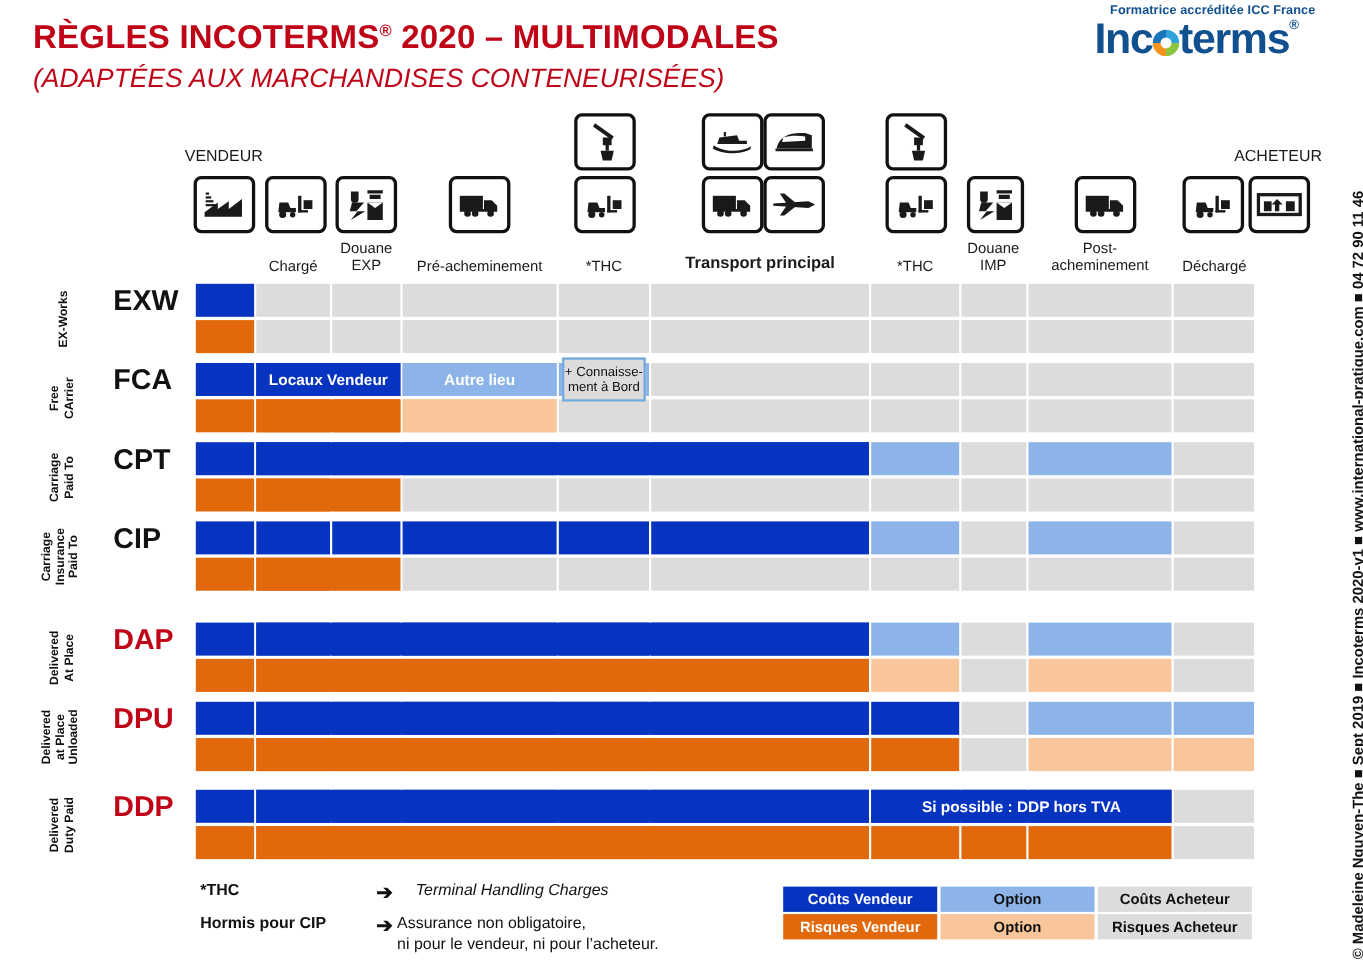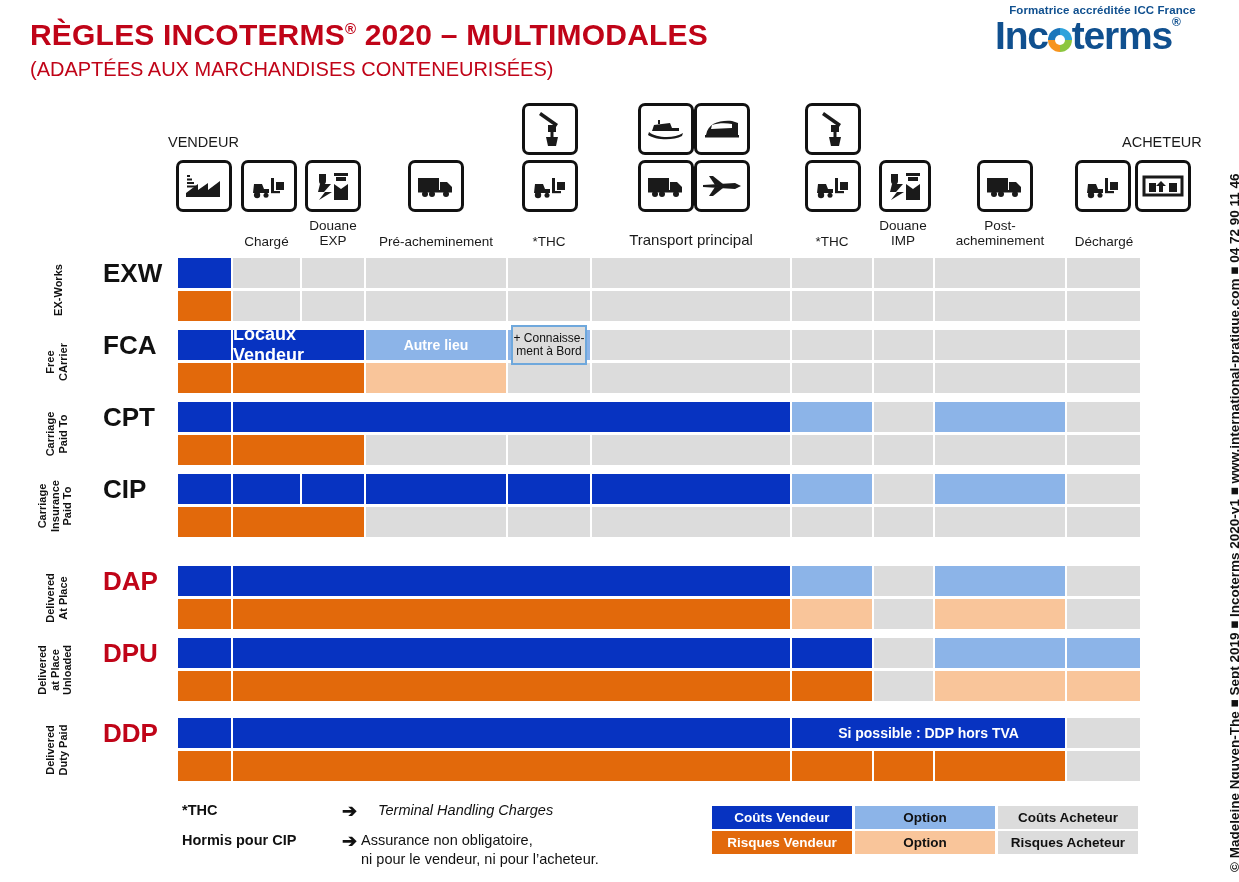--- a/index.html
+++ b/index.html
@@ -15,21 +15,21 @@
 
   
   .title{
     position:absolute;left:30px;top:18px;
     font-size:30px;font-weight:bold;color:#C00418;
     letter-spacing:.2px;white-space:nowrap;
   }
   .title sup{font-size:15px;vertical-align:super;}
   .subtitle{
     position:absolute;left:30px;top:58px;
-    font-size:20px;color:#C00418;white-space:nowrap;
+    font-size:24px;color:#C00418;white-space:nowrap;font-style:italic;
   }
 
   
   .logo{position:absolute;left:995px;top:4px;width:215px;height:86px;}
   .logo .accred{
     font-size:11.5px;font-weight:bold;color:#10508F;
     text-align:center;letter-spacing:.1px;
   }
   .logo .word{
     font-size:39px;font-weight:bold;color:#10508F;
@@ -74,21 +74,21 @@
   .seller-opt {background:#8CB4E8;}
   .buyer      {background:#DCDCDC;}
   .risk       {background:#E2690B;}
   .risk-opt   {background:#F9C59A;}
 
   
   .colhead{
     position:absolute;font-size:13.5px;color:#1a1a1a;text-align:center;
     line-height:15px;
   }
-  .colhead.bold{font-weight:normal;font-size:15px;}
+  .colhead.bold{font-weight:bold;font-size:15px;}
 
   .endlabel{
     position:absolute;font-size:14.5px;color:#1a1a1a;white-space:nowrap;
   }
 
   
   .pict{
     position:absolute;background:#fff;border:3px solid #111;border-radius:7px;
     display:flex;align-items:center;justify-content:center;
     box-sizing:border-box;
@@ -508,21 +508,21 @@
       <div class="cell risk" style="left: 178px; top: 751px; width: 53px; height: 30px;"></div>
       <div class="cell risk" style="left: 233px; top: 751px; width: 67px; height: 30px;"></div>
       <div class="cell risk" style="left: 302px; top: 751px; width: 62px; height: 30px;"></div>
       <div class="cell risk" style="left: 366px; top: 751px; width: 140px; height: 30px;"></div>
       <div class="cell risk" style="left: 508px; top: 751px; width: 82px; height: 30px;"></div>
       <div class="cell risk" style="left: 592px; top: 751px; width: 198px; height: 30px;"></div>
       <div class="cell risk" style="left: 792px; top: 751px; width: 80px; height: 30px;"></div>
       <div class="cell risk" style="left: 874px; top: 751px; width: 59px; height: 30px;"></div>
       <div class="cell risk" style="left: 935px; top: 751px; width: 130px; height: 30px;"></div>
       <div class="cell buyer" style="left: 1067px; top: 751px; width: 73px; height: 30px;"></div>
-      <div class="cell seller" style="left: 233px; top: 330px; width: 131px; height: 30px; display: flex; align-items: center; justify-content: center; color: rgb(255, 255, 255); font-weight: bold; font-size: 18px;">
+      <div class="cell seller" style="left: 233px; top: 330px; width: 131px; height: 30px; display: flex; align-items: center; justify-content: center; color: rgb(255, 255, 255); font-weight: bold; font-size: 14px;">
         <span>Locaux Vendeur</span>
       </div>
       <div class="cell seller-opt" style="left: 366px; top: 330px; width: 140px; height: 30px; display: flex; align-items: center; justify-content: center; color: rgb(255, 255, 255); font-weight: bold; font-size: 14px;">
         <span>Autre lieu</span>
       </div>
       <div class="cell risk" style="left: 233px; top: 363px; width: 131px; height: 30px; display: flex; align-items: center; justify-content: center; color: rgb(255, 255, 255); font-weight: bold; font-size: 14px;"></div>
       <div class="cell risk-opt" style="left: 366px; top: 363px; width: 140px; height: 30px; display: flex; align-items: center; justify-content: center; color: rgb(255, 255, 255); font-weight: bold; font-size: 14px;"></div>
       <div class="callout" style="left: 511px; top: 325px; width: 76px; height: 40px;">
         <div><span>+ Connaisse-</span><br><span>ment à Bord</span></div>
       </div>

